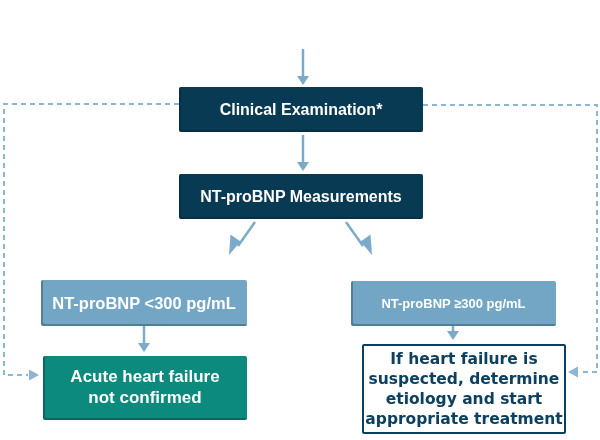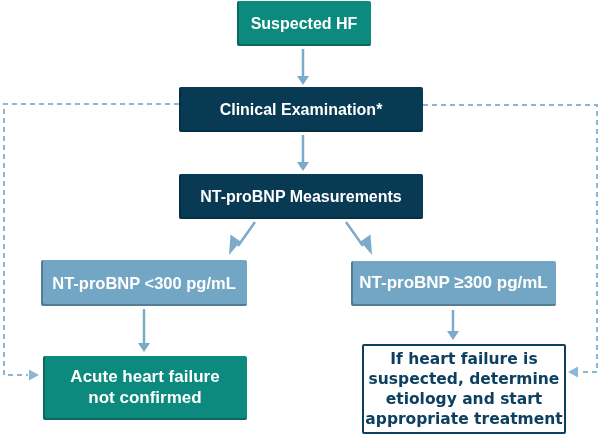--- a/index.html
+++ b/index.html
@@ -29,33 +29,33 @@
     font-weight:bold;
     color:#ffffff;
     border-radius:2px;
     box-sizing:border-box;
     white-space:pre-line;
     line-height:1.22;
   }
   .fill{ box-shadow:inset 2px -2px 0 rgba(0,20,30,0.28); }
   .teal{ background:var(--teal); }
   .navy{ background:var(--navy); }
-  .blue{ background:var(--light-blue); }
+  .blue{ background:var(--light-blue);margin-top:20px; }
   .outlined{
     background:transparent;
     border:2px solid var(--outline-navy);
     color:var(--outline-navy);
     font-family:"DejaVu Sans","Liberation Sans",sans-serif;
     box-shadow:none;
   }
   #node-suspected-hf      { left:237px; top:1px;   width:134px; height:45px; font-size:16px; }
   #node-clinical-exam     { left:179px; top:87px;  width:244px; height:45px; font-size:16px; }
   #node-ntprobnp-meas     { left:179px; top:174px; width:244px; height:45px; font-size:16px; }
   #node-ntprobnp-low      { left:41px;  top:260px; width:206px; height:46px; font-size:16.5px; }
-  #node-ntprobnp-high     { left:351px; top:261px; width:205px; height:45px; font-size:17px; }
+  #node-ntprobnp-high     { left:351px; top:261px; width:205px; height:45px; font-size:13px; }
   #node-not-confirmed     { left:43px;  top:356px; width:204px; height:64px; font-size:17px; }
   #node-suspected-treat   { left:362px; top:344px; width:204px; height:90px; font-size:15.5px; line-height:20px; }
   svg.overlay{
     position:absolute;left:0;top:0;width:600px;height:440px;
     pointer-events:none;
   }
   .solid-line{ stroke:var(--arrow); stroke-width:2.5; fill:none; }
   .solid-head{ fill:var(--arrow); stroke:none; }
   .dashed-line{ stroke:var(--dashed); stroke-width:2; fill:none; stroke-dasharray:5 4; }
   .dashed-head{ fill:var(--dashed); stroke:none; }
@@ -101,21 +101,20 @@
       <line class="solid-line" x1="144" y1="309" x2="144" y2="343"></line>
       <polygon class="solid-head" points="138,343 150,343 144,352"></polygon>
     </g>
 
     <g>
       <line class="solid-line" x1="453" y1="310" x2="453" y2="331"></line>
       <polygon class="solid-head" points="447,331 459,331 453,340"></polygon>
     </g>
   </svg>
 
-  <div id="node-suspected-hf" class="node fill teal">Suspected HF</div>
 
   <div id="node-ntprobnp-meas" class="node fill navy">NT-proBNP Measurements</div>
 
   <div id="node-clinical-exam" class="node fill navy">Clinical Examination*</div>
 
   <div id="node-ntprobnp-low" class="node fill blue">NT-proBNP &lt;300 pg/mL</div>
 
   <div id="node-ntprobnp-high" class="node fill blue">NT-proBNP ≥300 pg/mL</div>
 
   <div id="node-not-confirmed" class="node fill teal">Acute heart failure

